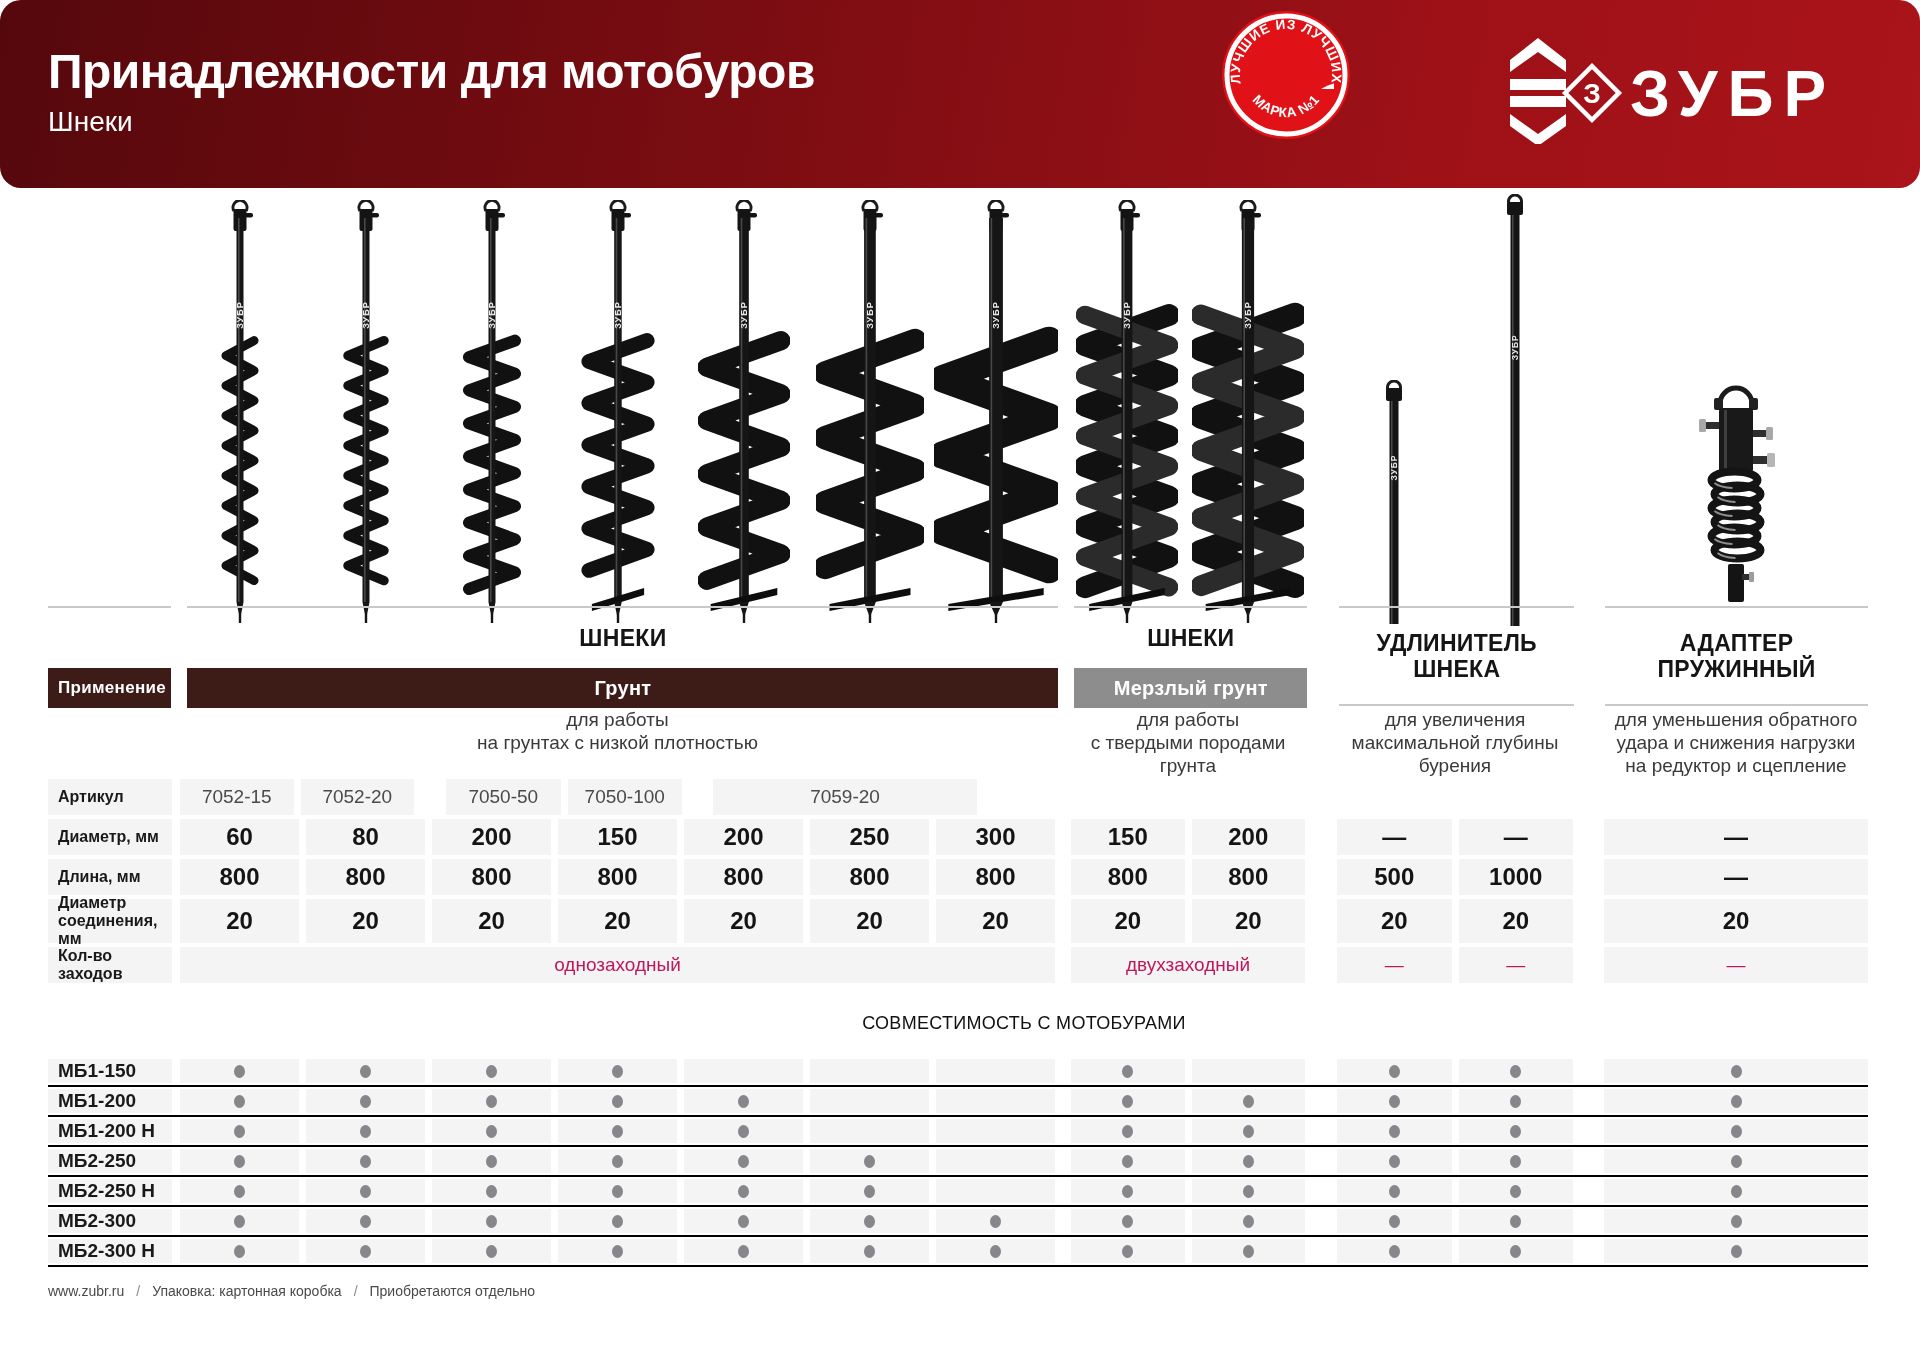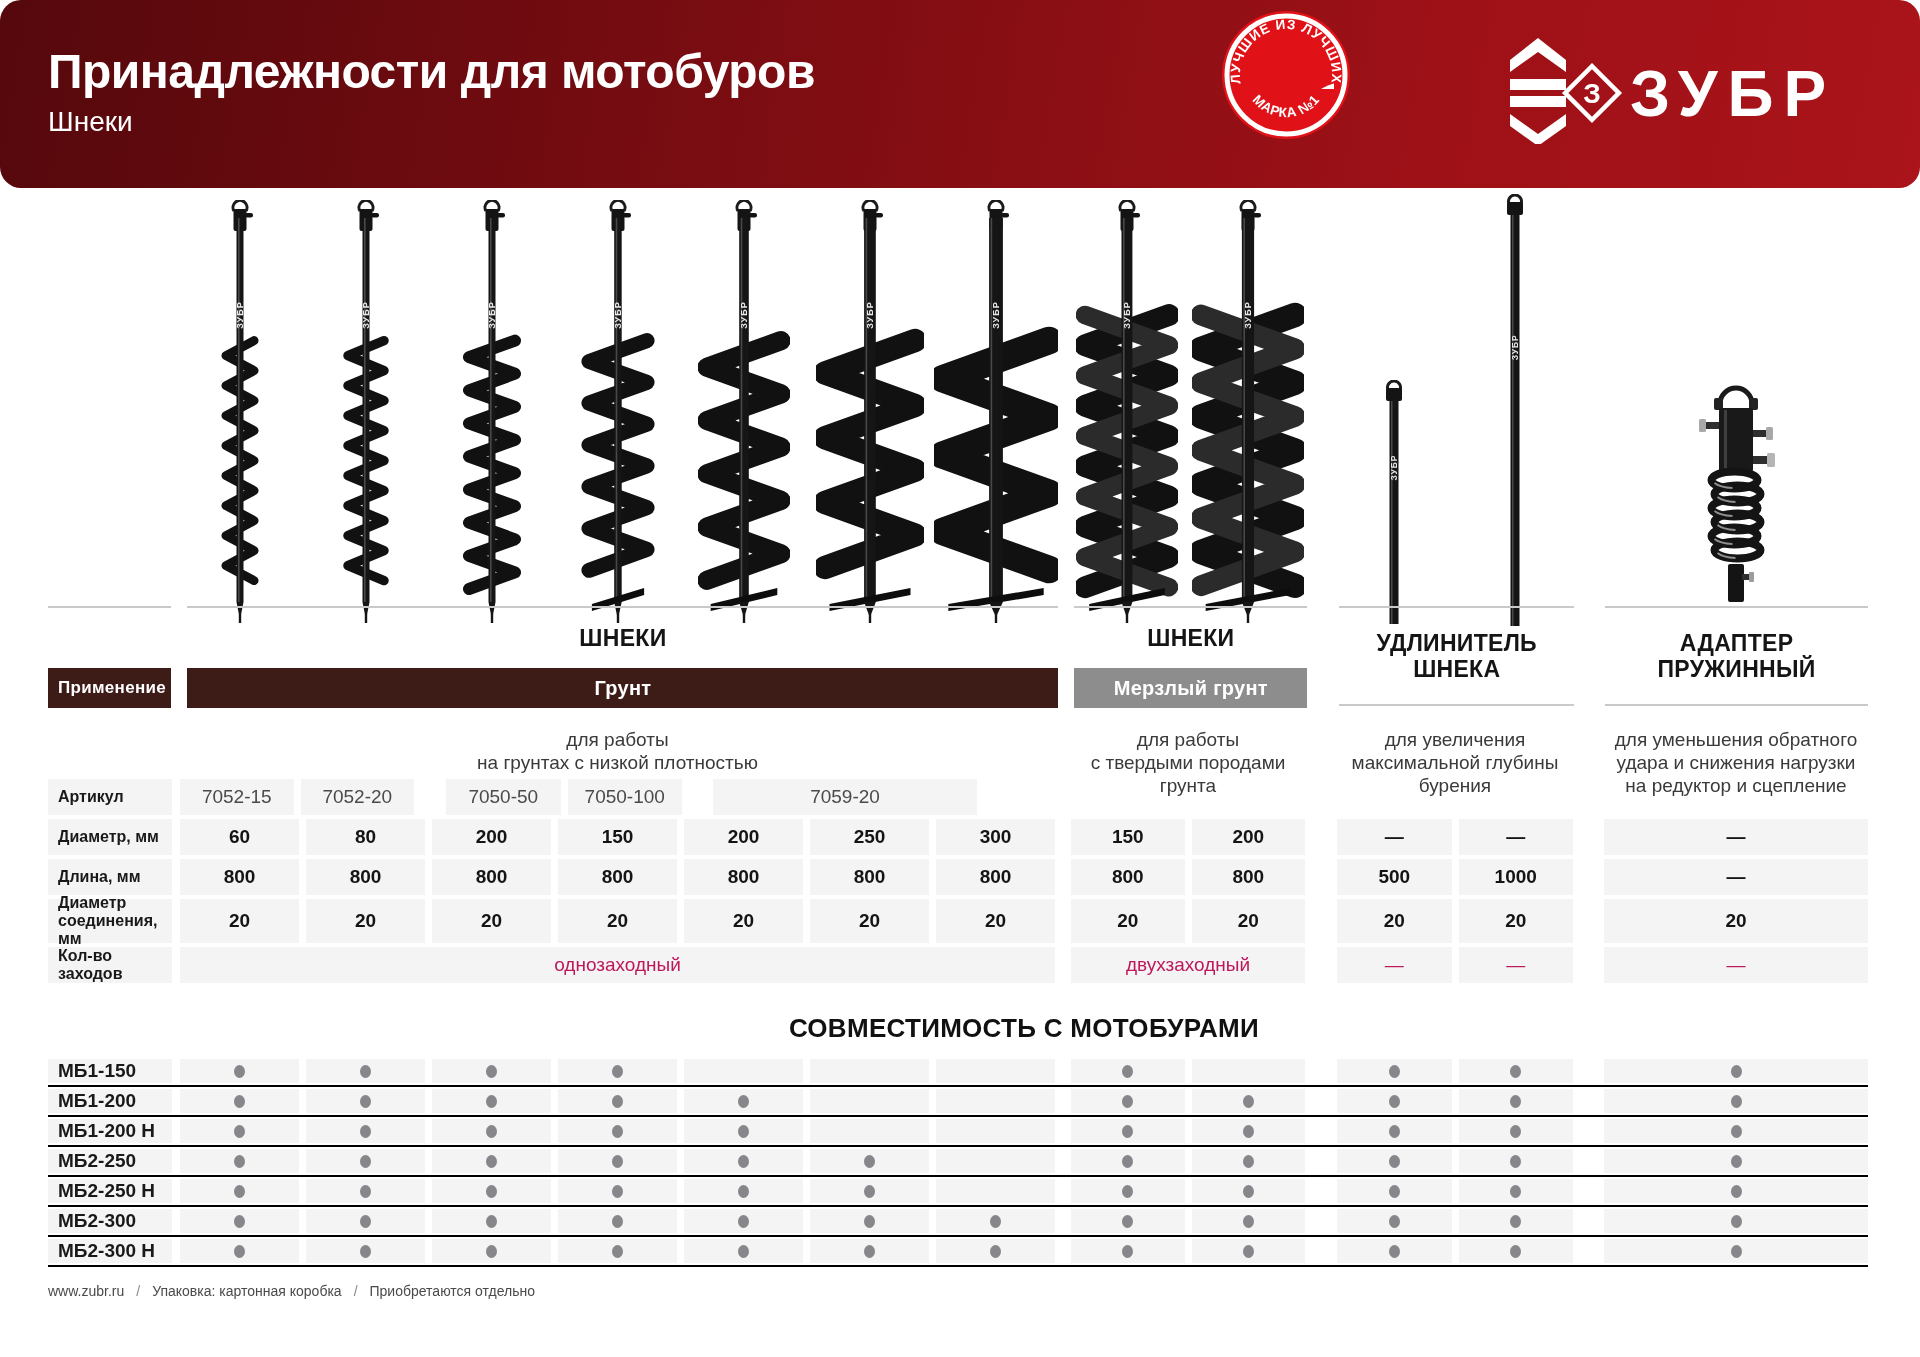--- a/index.html
+++ b/index.html
@@ -36,37 +36,37 @@
   .gtitle{height:60px;display:flex;align-items:center;justify-content:center;text-align:center;
           font-size:23px;font-weight:bold;line-height:26px;white-space:pre-line;color:#151515;letter-spacing:.3px}
   .gtitle.tall{height:98px;border-bottom:2px solid var(--rule)}
   .gband{height:40px;display:flex;align-items:center;justify-content:center;
          color:#fff;font-size:20px;font-weight:600;letter-spacing:.3px}
   .band-maroon{background:var(--maroon)}
   .band-gray{background:var(--bandgray)}
   .gband.app{justify-content:flex-start;padding-left:10px;font-size:17px;font-weight:600}
   .desc-row{display:flex;height:71px}
   .desc-spacer{width:132px}
-  .gdesc{padding-top:20px;text-align:center;font-size:19px;line-height:23px;color:#3a3a3a;white-space:pre-line}
+  .gdesc{padding-top:0;text-align:center;font-size:19px;line-height:23px;color:#3a3a3a;white-space:pre-line}
 
   
   .spec-row{display:flex;margin-bottom:4px}
   .h36{height:36px}.h44{height:44px}
   .col-label{width:124px;min-width:124px;margin-right:8px;background:var(--cellbg);
              display:flex;align-items:center;padding-left:10px;font-size:16px;font-weight:bold;
              color:#191919;line-height:18px;white-space:pre-line}
   .grp{display:flex;gap:7px}
   .cell{flex:1;background:var(--cellbg);display:flex;align-items:center;justify-content:center}
   .cell-art{font-size:19px;color:#4a4a4a}
-  .cell-val{font-size:19px;font-weight:bold;color:var(--inkdark)}
+  .cell-val{font-size:24px;font-weight:bold;color:var(--inkdark)}
   .cell-starts{font-size:19px;color:#be185d}
 
   
   .compat-title{margin-top:30px;height:32px;padding-left:132px;text-align:center;
-                font-size:26px;font-weight:bold;letter-spacing:.3px;color:#111}
+                font-size:18px;font-weight:normal;letter-spacing:.3px;color:#111}
   .compat-table{margin-top:12px}
   .compat-row{display:flex;height:30px;border-bottom:2px solid #000000}
   .compat-row .col-label{margin-top:2px;margin-bottom:2px;font-size:19px}
   .compat-cell{margin:2px 0}
   .dot{width:11px;height:13px;border-radius:50%;background:var(--dot)}
 
   
   .footer{margin-top:16px;font-size:14px;color:#4a4a4a}
   .footer .sep{margin:0 12px;color:#8a8a8a}
 </style>

